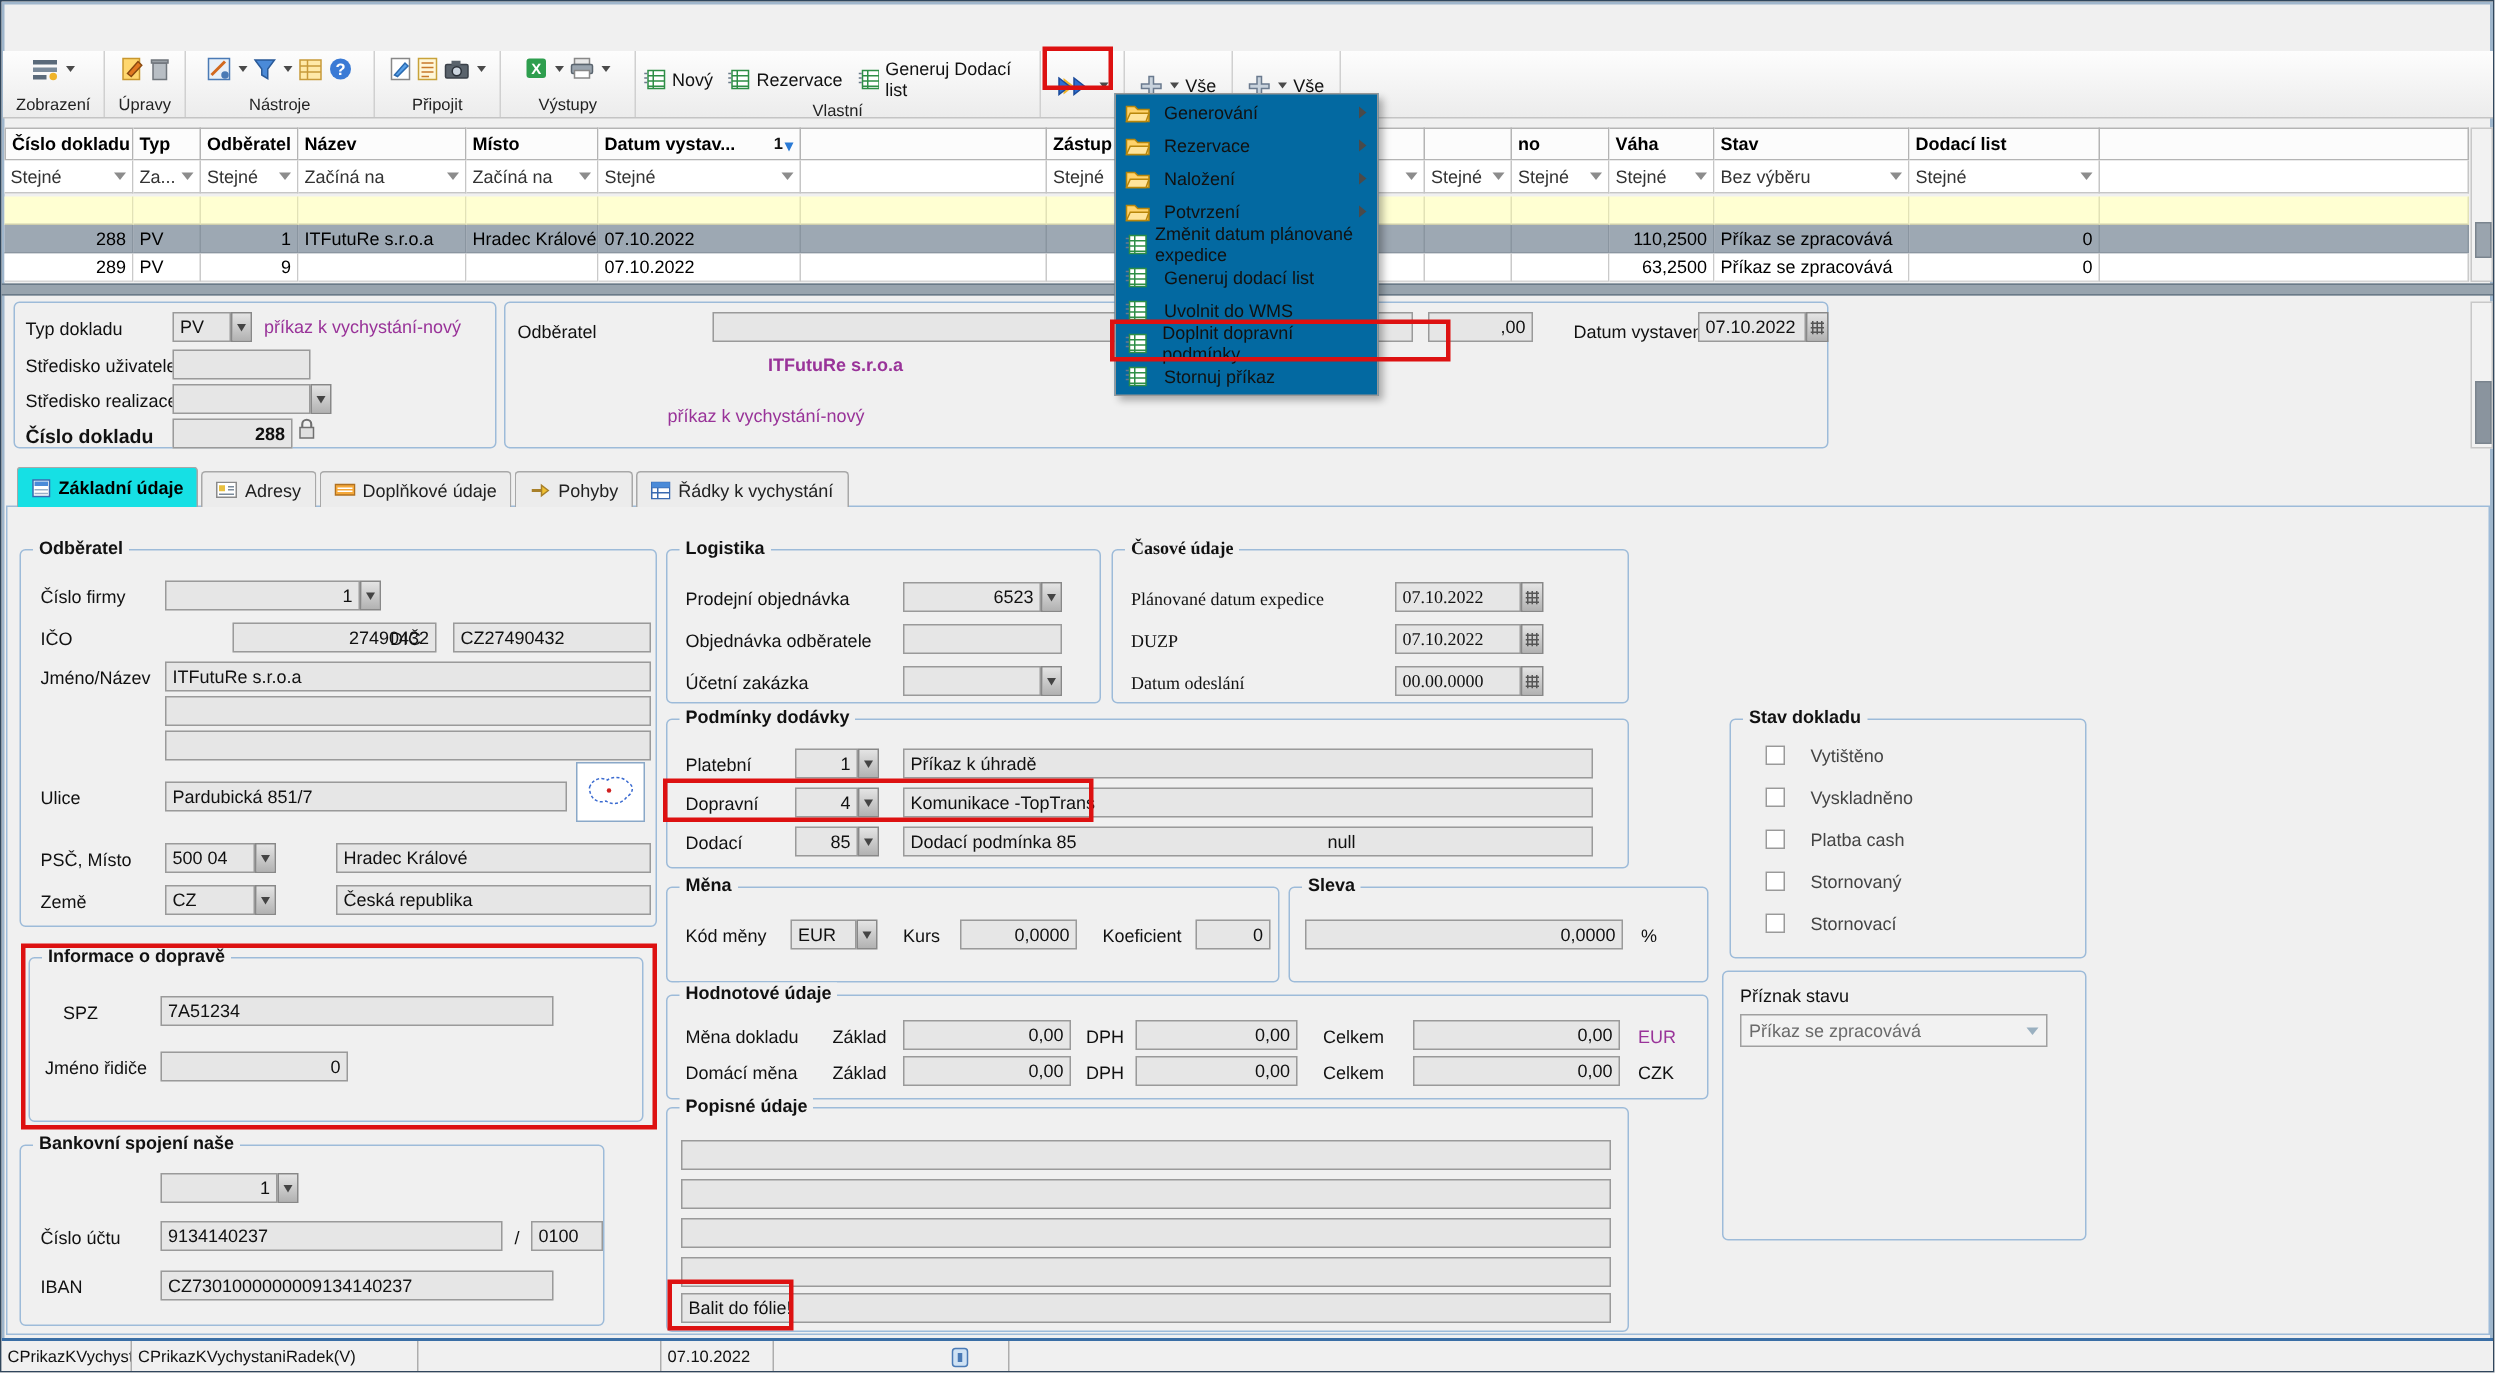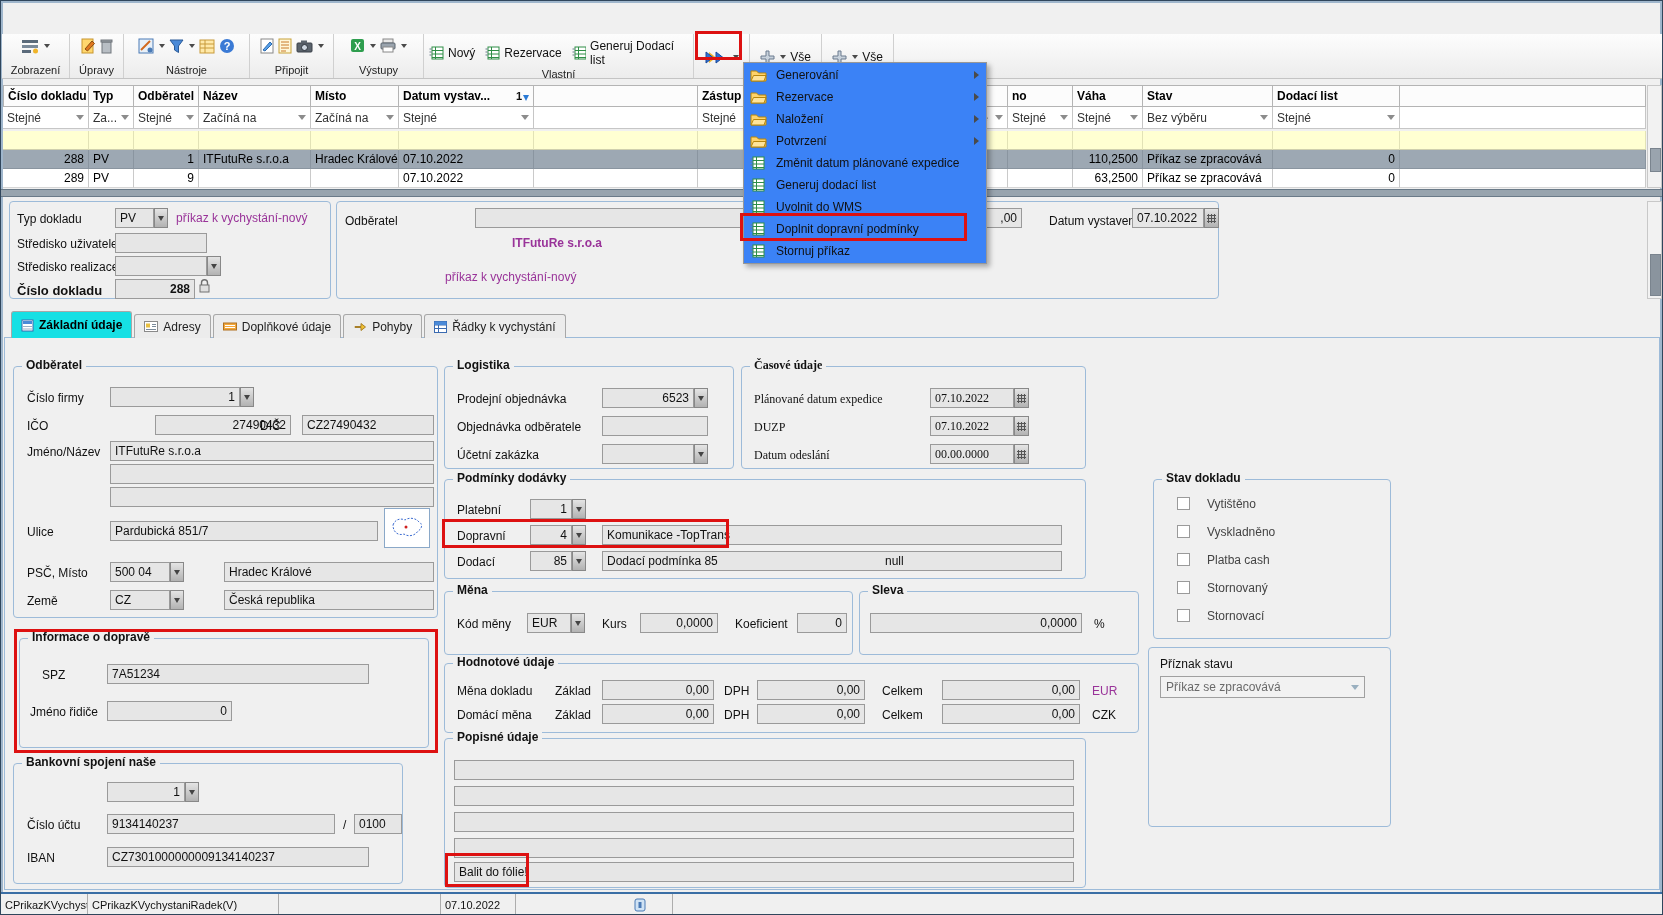--- a/index.html
+++ b/index.html
@@ -62,21 +62,21 @@
   .gtitle{position:absolute;top:-9px;left:8px;background:#f0f0f0;padding:0 4px;font-weight:bold;font-size:12px;color:#111;white-space:nowrap;}
   .chk{position:absolute;width:13px;height:13px;background:#fff;border:1px solid #9a9a9a;box-sizing:border-box;}
   .ddl{position:absolute;height:22px;box-sizing:border-box;background:#f2f2f2;border:1px solid #a0a0a0;display:flex;align-items:center;padding:0 5px;font-size:12px;color:#6a6a6a;}
   .mapbtn{position:absolute;width:46px;height:40px;background:#fff;border:1px solid #8aa8c8;display:flex;align-items:center;justify-content:center;box-sizing:border-box;}
   
   .tabbar{position:absolute;left:10px;top:311px;display:flex;align-items:flex-end;height:26px;z-index:5;}
   .tab{display:inline-flex;align-items:center;gap:5px;height:23px;padding:0 9px;border:1px solid #a8a8a8;border-bottom:none;background:#ececec;font-size:12px;margin-right:2px;border-radius:3px 3px 0 0;color:#222;}
   .tab.active{background:#16e0e4;font-weight:bold;height:26px;color:#000;}
   .formpanel{position:absolute;left:3px;top:336px;width:1656px;height:553px;border:1px solid #9dbbd9;background:#f0f0f0;box-sizing:border-box;}
   
-  .menu{position:absolute;left:742px;top:61px;width:244px;background:#3b82f6;border:1px solid #979797;box-shadow:3px 3px 5px rgba(0,0,0,.3);z-index:50;padding:1px 0;box-sizing:border-box;}
+  .menu{position:absolute;left:742px;top:61px;width:176px;background:#0369a1;border:1px solid #979797;box-shadow:3px 3px 5px rgba(0,0,0,.3);z-index:50;padding:1px 0;box-sizing:border-box;}
   .mitem{height:22px;display:flex;align-items:center;padding:0 7px 0 6px;font-size:12px;color:#111;}
   .micon{width:26px;display:flex;align-items:center;}
   .msub{width:0;height:0;border-top:4px solid transparent;border-bottom:4px solid transparent;border-left:5px solid #4a4a4a;margin-left:auto;}
   
   .statusbar{position:absolute;left:0;top:891px;width:1663px;height:24px;background:#f0f0f0;border-top:2px solid #3a6ea5;display:flex;box-sizing:border-box;font-size:11px;color:#111;}
   .scell{border-right:1px solid #adadad;display:flex;align-items:center;padding:0 4px;overflow:hidden;white-space:nowrap;box-sizing:border-box;}
   
   .redbox{position:absolute;border:3px solid #dd1111;z-index:70;pointer-events:none;box-sizing:border-box;}
 </style>
 </head>
@@ -595,20 +595,21 @@
       </div>
   </div>
 
   <div class="gbox" style="left:443px;top:478px;width:642px;height:100px;">
     <span class="gtitle">Podmínky dodávky</span>
     <span class="lbl" style="left:12px;top:23px;">Platební</span>
     <div class="fld num" style="left:85px;top:19px;width:42px;">1</div>
     <div class="spin" style="left:127px;top:19px;">
         <span class="tri"></span>
       </div>
+    <div class="fld" style="left:157px;top:19px;width:460px;">Příkaz k úhradě</div>
     <span class="lbl" style="left:12px;top:49px;">Dopravní</span>
     <div class="fld num" style="left:85px;top:45px;width:42px;">4</div>
     <div class="spin" style="left:127px;top:45px;">
         <span class="tri"></span>
       </div>
     <div class="fld" style="left:157px;top:45px;width:460px;">Komunikace -TopTrans</div>
     <span class="lbl" style="left:12px;top:75px;">Dodací</span>
     <div class="fld num" style="left:85px;top:71px;width:42px;">85</div>
     <div class="spin" style="left:127px;top:71px;">
         <span class="tri"></span>

